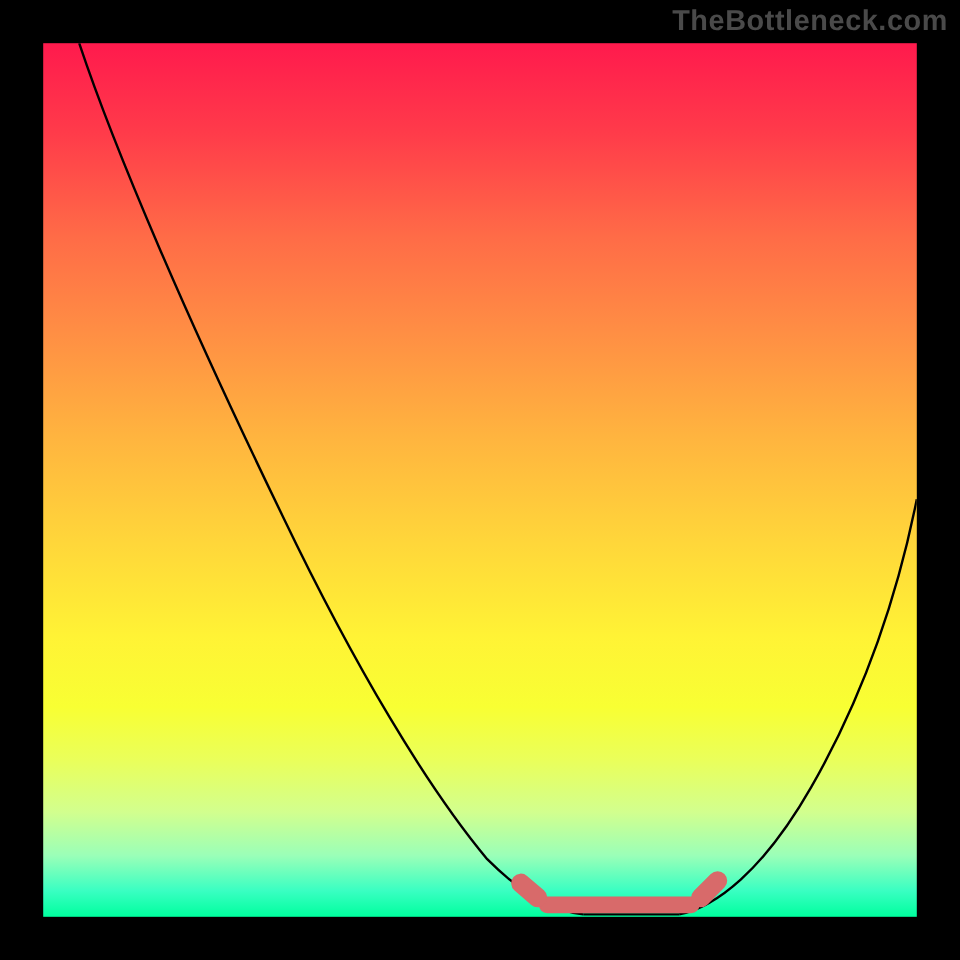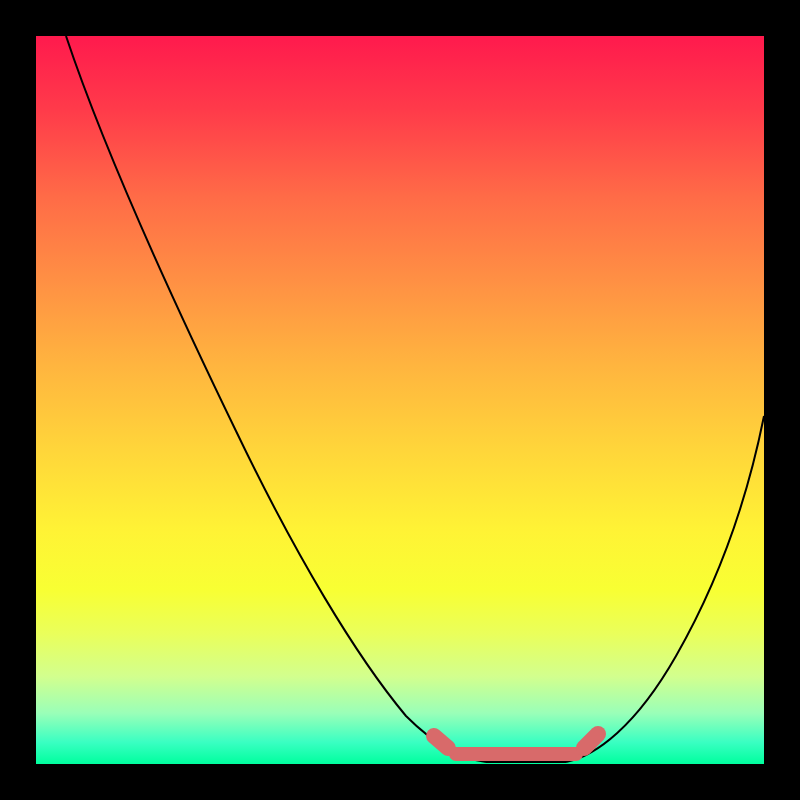--- a/index.html
+++ b/index.html
@@ -70,20 +70,21 @@
     fill: none;
     stroke: #d86a6a;
     stroke-width: 16;
     stroke-linecap: round;
   }
 </style>
 </head>
 <body>
 
 <div class="frame">
+  <div class="watermark">TheBottleneck.com</div>
 
   <div class="plot">
     <svg class="curve" viewBox="0 0 728 728" preserveAspectRatio="none">
 
       <path class="curve-line" d="M 30 0
                C 60 90, 120 230, 200 395
                C 260 520, 320 620, 370 680
                C 400 710, 425 723, 450 726"></path>
 
       <path class="curve-line" d="M 450 726

